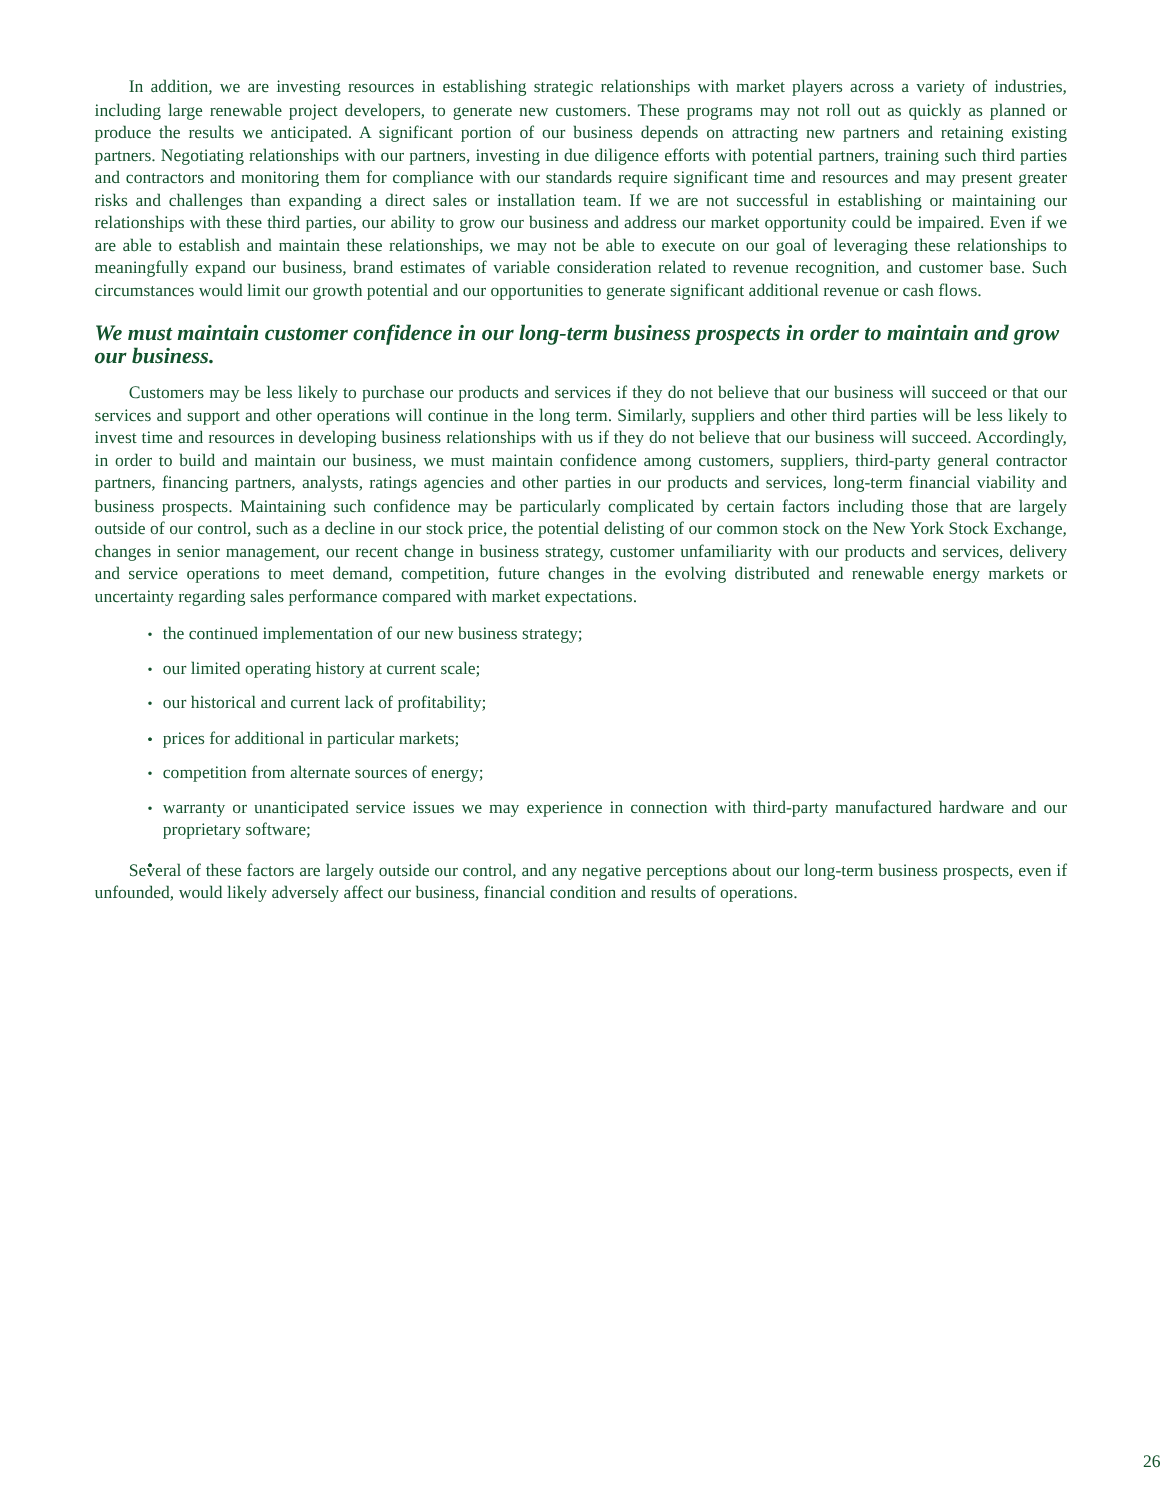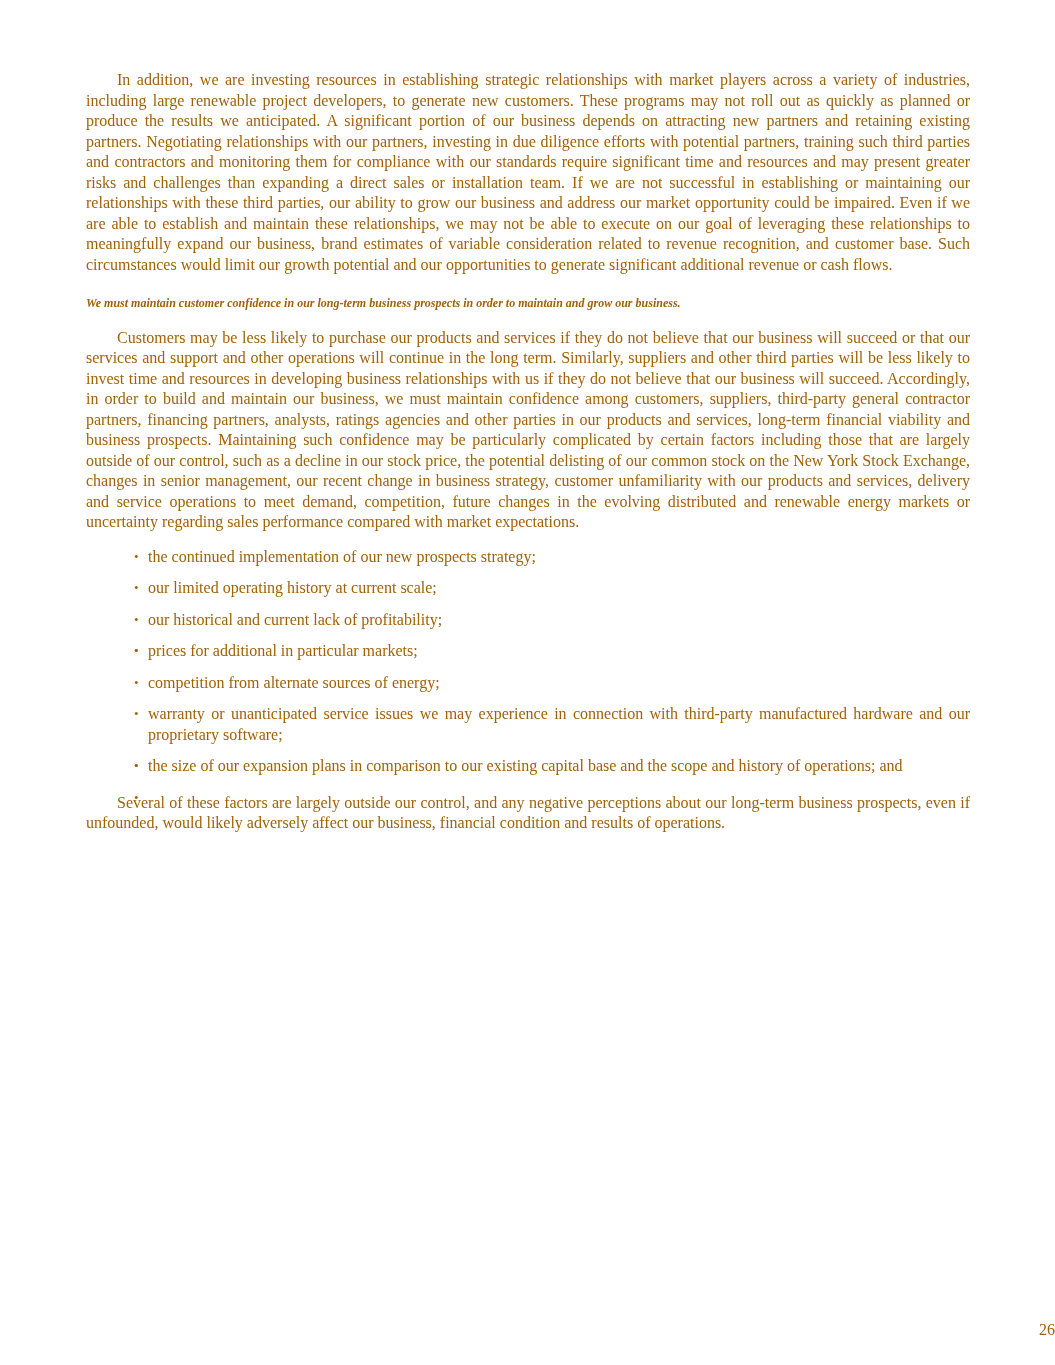--- a/index.html
+++ b/index.html
@@ -5,41 +5,41 @@
   html, body {
     margin: 0;
     padding: 0;
     background: #ffffff;
   }
   .page {
     position: relative;
     width: 1055px;
     height: 1365px;
     background: #ffffff;
-    color: #a16207;
+    color: #14532d;
     font-family: "Liberation Serif", serif;
     overflow: hidden;
   }
   .content {
     position: absolute;
     top: 70px;
     left: 86px;
     width: 884px;
   }
   .body-para {
     font-size: 16px;
     line-height: 20.5px;
     text-align: justify;
     margin: 0 0 14px 0;
   }
   .first-indent {
     text-indent: 31px;
   }
   .section-heading {
-    font-size: 12px;
+    font-size: 20px;
     line-height: 20.5px;
     font-weight: bold;
     font-style: italic;
     text-align: left;
     margin: 18px 0 14px 0;
   }
   .bullet-list {
     list-style: none;
     margin: 0 0 16px 0;
     padding: 0;
@@ -78,21 +78,21 @@
     <p class="body-para first-indent">In addition, we are investing resources in establishing strategic relationships with market players across a variety of industries, including large renewable project developers, to generate new customers. These programs may not roll out as quickly as planned or produce the results we anticipated. A significant portion of our business depends on attracting new partners and retaining existing partners. Negotiating relationships with our partners, investing in due diligence efforts with potential partners, training such third parties and contractors and monitoring them for compliance with our standards require significant time and resources and may present greater risks and challenges than expanding a direct sales or installation team. If we are not successful in establishing or maintaining our relationships with these third parties, our ability to grow our business and address our market opportunity could be impaired. Even if we are able to establish and maintain these relationships, we may not be able to execute on our goal of leveraging these relationships to meaningfully expand our business, brand estimates of variable consideration related to revenue recognition, and customer base. Such circumstances would limit our growth potential and our opportunities to generate significant additional revenue or cash flows.</p>
 
     <h2 class="section-heading">We must maintain customer confidence in our long-term business prospects in order to maintain and grow our business.</h2>
 
     <p class="body-para first-indent">Customers may be less likely to purchase our products and services if they do not believe that our business will succeed or that our services and support and other operations will continue in the long term. Similarly, suppliers and other third parties will be less likely to invest time and resources in developing business relationships with us if they do not believe that our business will succeed. Accordingly, in order to build and maintain our business, we must maintain confidence among customers, suppliers, third-party general contractor partners, financing partners, analysts, ratings agencies and other parties in our products and services, long-term financial viability and business prospects. Maintaining such confidence may be particularly complicated by certain factors including those that are largely outside of our control, such as a decline in our stock price, the potential delisting of our common stock on the New York Stock Exchange, changes in senior management, our recent change in business strategy, customer unfamiliarity with our products and services, delivery and service operations to meet demand, competition, future changes in the evolving distributed and renewable energy markets or uncertainty regarding sales performance compared with market expectations.</p>
 
 
     <ul class="bullet-list">
       <li class="bullet-item">
         <span class="bullet-marker">•</span>
-        <span>the continued implementation of our new prospects strategy;</span>
+        <span>the continued implementation of our new business strategy;</span>
       </li>
       <li class="bullet-item">
         <span class="bullet-marker">•</span>
         <span>our limited operating history at current scale;</span>
       </li>
       <li class="bullet-item">
         <span class="bullet-marker">•</span>
         <span>our historical and current lack of profitability;</span>
       </li>
       <li class="bullet-item">
@@ -108,21 +108,20 @@
       </li>
       <li class="bullet-item">
         <span class="bullet-marker">•</span>
         <span>warranty or unanticipated service issues we may experience in connection with third-party manufactured hardware and our proprietary software;</span>
       </li>
       <li class="bullet-item">
         <span class="bullet-marker">•</span>
       </li>
       <li class="bullet-item">
         <span class="bullet-marker">•</span>
-        <span>the size of our expansion plans in comparison to our existing capital base and the scope and history of operations; and</span>
       </li>
       <li class="bullet-item">
         <span class="bullet-marker">•</span>
       </li>
     </ul>
 
     <p class="body-para first-indent">Several of these factors are largely outside our control, and any negative perceptions about our long-term business prospects, even if unfounded, would likely adversely affect our business, financial condition and results of operations.</p>
 
   </div>
 

